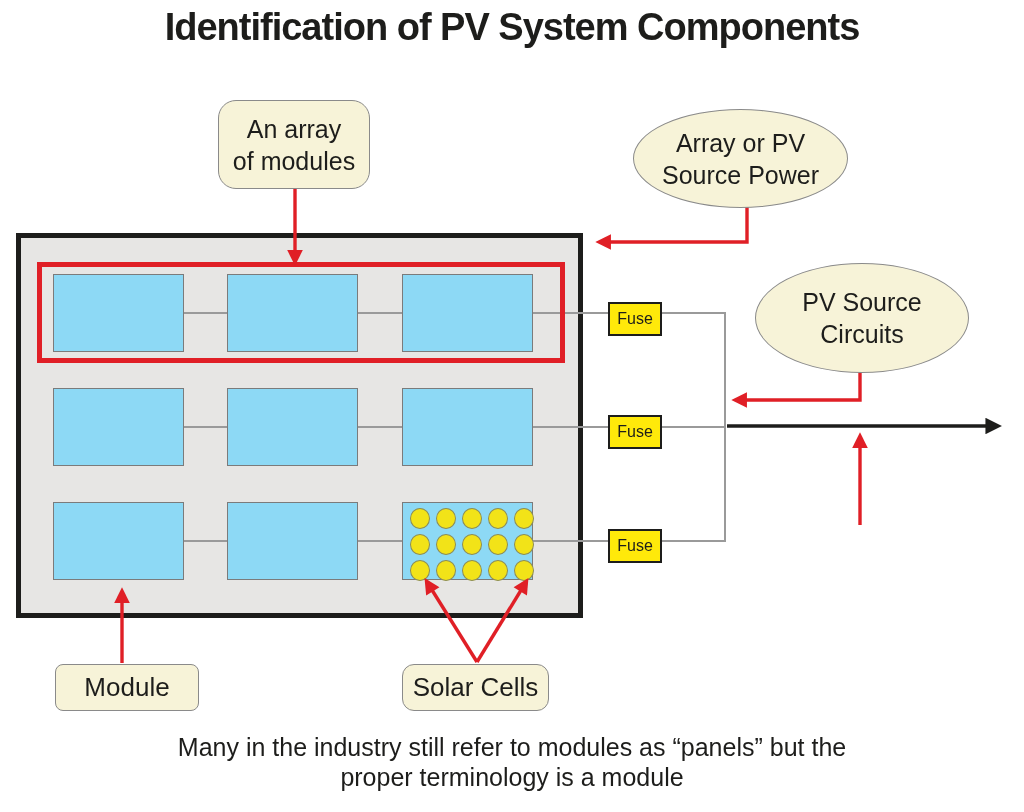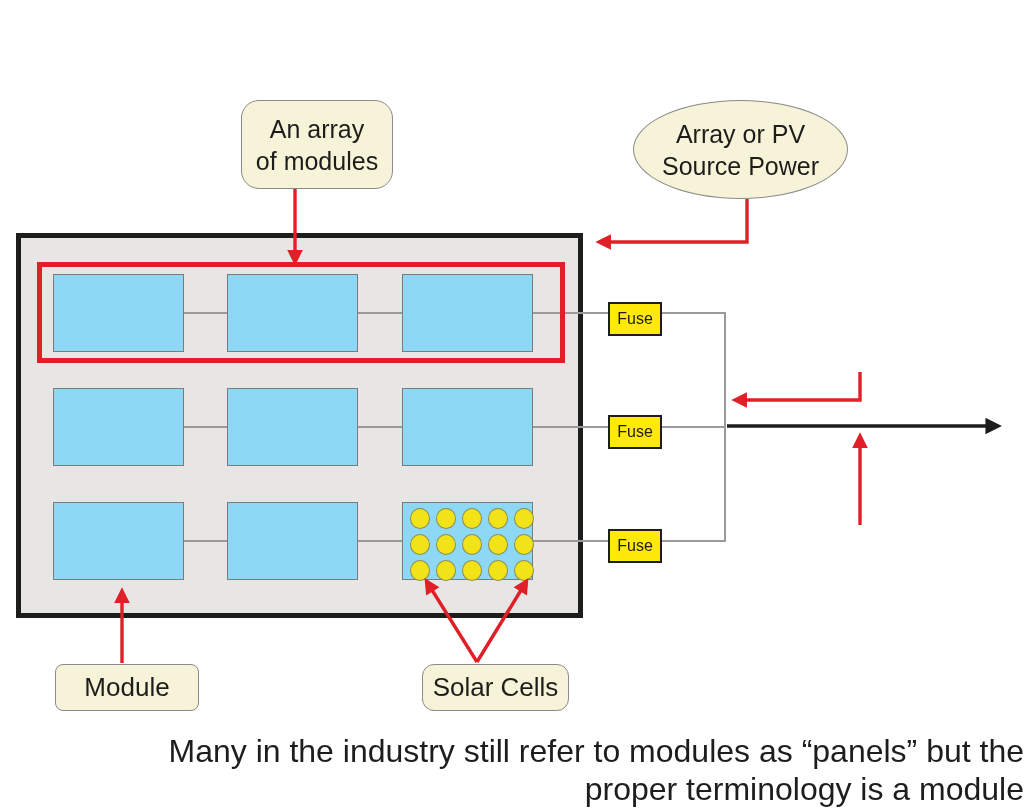--- a/index.html
+++ b/index.html
@@ -45,35 +45,36 @@
   #cells{
     position:absolute;inset:0;display:grid;gap:5px 6px;padding:5px 7px;box-sizing:border-box;
     align-items:center;justify-items:center;
   }
   .cell{
     width:20px;height:21px;border-radius:50%;
     background:var(--cell_yellow,#f2e318);border:1.5px solid var(--cell_border,#8c8c55);
     box-sizing:border-box;
   }
   #caption{
-    top:733px;left:0;width:100%;text-align:right;font-size:32px;line-height:1.18;
+    top:733px;left:0;width:100%;text-align:center;font-size:25px;line-height:1.18;
     color:var(--ink,#1d1d1b);
   }
   #arrows{position:absolute;inset:0;pointer-events:none;}
   #arrows .red{stroke:var(--red,#e01f26);stroke-width:3.4;fill:none;}
   #arrows .blk{stroke:var(--ink,#1d1d1b);stroke-width:3.6;fill:none;}
   #ah-red-path{fill:var(--red,#e01f26);}
   #ah-blk-path{fill:var(--ink,#1d1d1b);}
   .callout-big{font-size:26px;}
 </style>
 </head>
 <body>
 
 <div id="canvas">
 
+  <div id="title" class="abs">Identification of PV System Components</div>
 
   <div id="panel" class="abs"></div>
 
   <div class="abs wire" style="left:184px;top:312px;width:43px;"></div>
   <div class="abs wire" style="left:358px;top:312px;width:44px;"></div>
   <div class="abs wire" style="left:533px;top:312px;width:192px;"></div>
   <div class="abs wire" style="left:184px;top:426px;width:43px;"></div>
   <div class="abs wire" style="left:358px;top:426px;width:44px;"></div>
   <div class="abs wire" style="left:533px;top:426px;width:192px;"></div>
   <div class="abs wire" style="left:184px;top:540px;width:43px;"></div>
@@ -127,36 +128,40 @@
     <line class="blk" x1="727" y1="426" x2="997" y2="426" marker-end="url(#ah-blk)"></line>
     <line class="red" x1="295" y1="189" x2="295" y2="261" marker-end="url(#ah-red)"></line>
     <polyline class="red" points="747,199 747,242 600,242" marker-end="url(#ah-red)"></polyline>
     <polyline class="red" points="860,372 860,400 736,400" marker-end="url(#ah-red)"></polyline>
     <line class="red" x1="860" y1="525" x2="860" y2="437" marker-end="url(#ah-red)"></line>
     <line class="red" x1="122" y1="663" x2="122" y2="592" marker-end="url(#ah-red)"></line>
     <line class="red" x1="477" y1="662" x2="427" y2="582" marker-end="url(#ah-red)"></line>
     <line class="red" x1="477" y1="662" x2="526" y2="582" marker-end="url(#ah-red)"></line>
   </svg>
 
-  <div class="abs callout" style="left:218px;top:100px;width:152px;height:89px;border-radius:18px;margin-left:23px;">
+  <div class="abs callout" style="left:218px;top:100px;width:152px;height:89px;border-radius:18px;">
     <span class="pre">An array
 of modules</span>
   </div>
 
-  <div class="abs ellipse" style="left:633px;top:100px;width:215px;height:99px;align-items:center;">
+  <div class="abs ellipse" style="left:633px;top:109px;width:215px;height:99px;align-items:center;">
     <span class="pre">Array or PV
 Source Power</span>
   </div>
 
+  <div class="abs ellipse" style="left:755px;top:263px;width:214px;height:110px;">
+    <span class="pre">PV Source
+Circuits</span>
+  </div>
 
 
   <div class="abs callout callout-big" style="left:55px;top:664px;width:144px;height:47px;border-radius:8px;">
     <span>Module</span>
   </div>
 
-  <div class="abs callout callout-big" style="left:402px;top:664px;width:147px;height:47px;border-radius:12px;margin-left:20px;">
+  <div class="abs callout callout-big" style="left:402px;top:664px;width:147px;height:47px;border-radius:12px;">
     <span>Solar Cells</span>
   </div>
 
   <div id="caption" class="abs pre">Many in the industry still refer to modules as “panels” but the
 proper terminology is a module</div>
 
 </div>
 
 </body></html>

